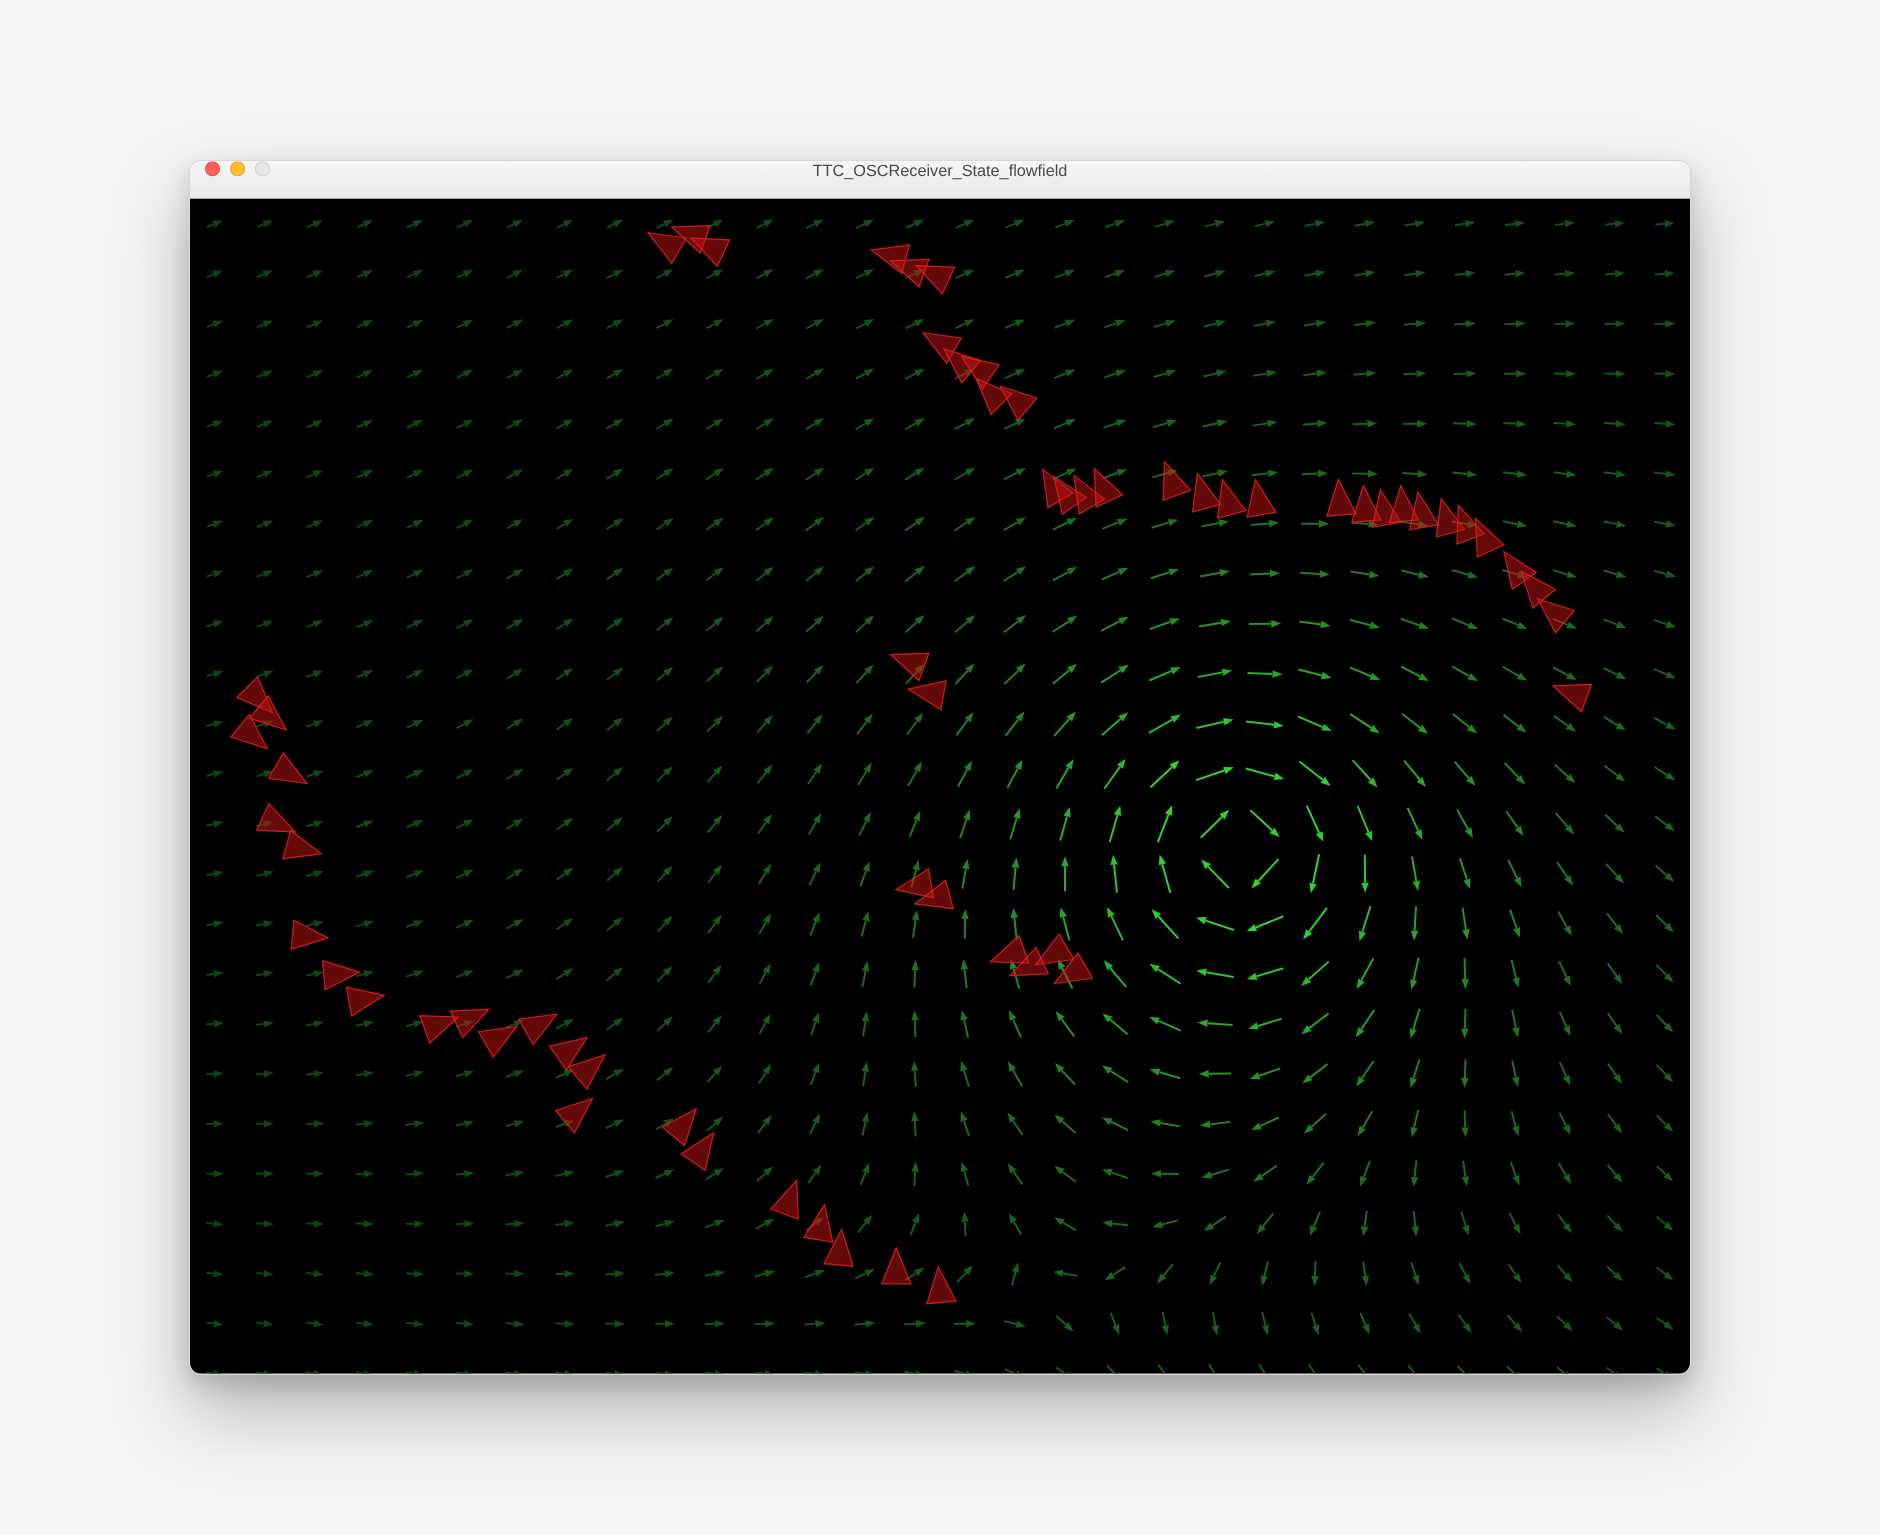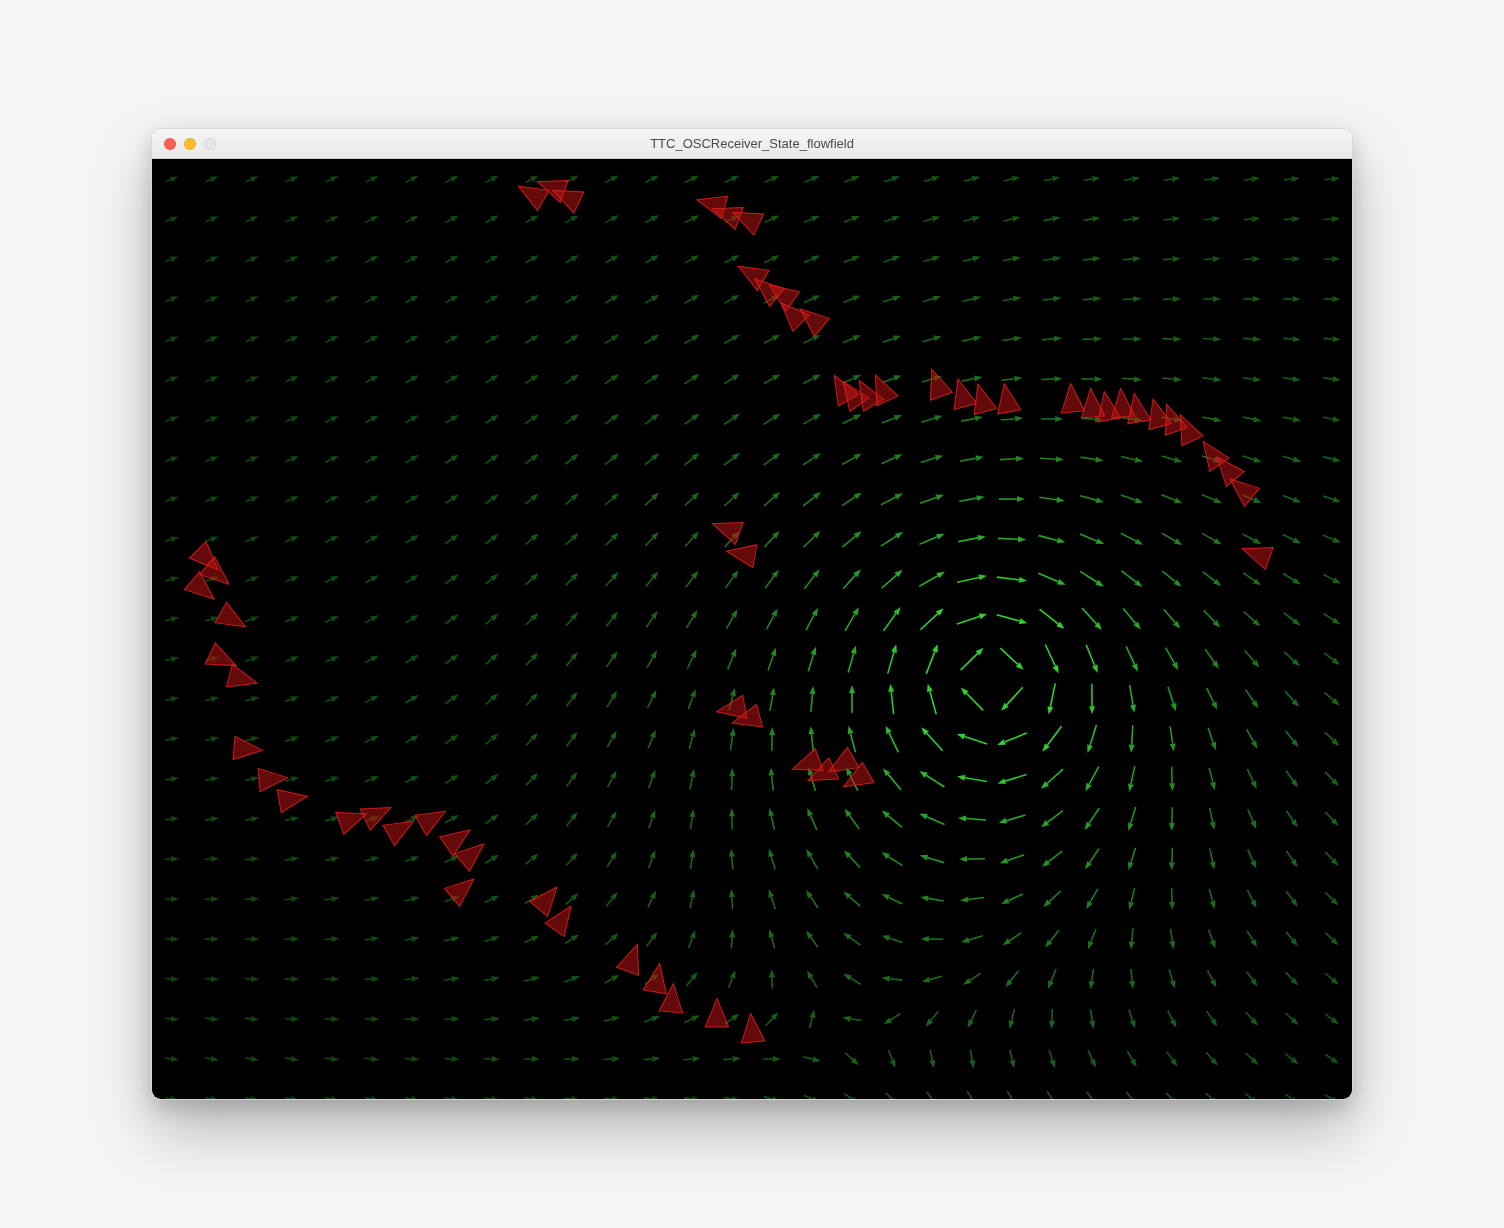--- a/index.html
+++ b/index.html
@@ -22,21 +22,21 @@
     overflow: hidden;
     display: flex;
     flex-direction: column;
     border: 1px solid #d8d8d8;
   }
   .titlebar {
     height: 30px;
     background: linear-gradient(#f6f6f6,#e9e9e9);
     border-bottom: 1px solid #d0d0d0;
     display: flex;
-    align-items: center;
+    align-items: flex-start;
     position: relative;
   }
   .traffic-lights {
     display: flex;
     gap: 8px;
     padding-left: 12px;
   }
   .light {
     width: 12px;
     height: 12px;

